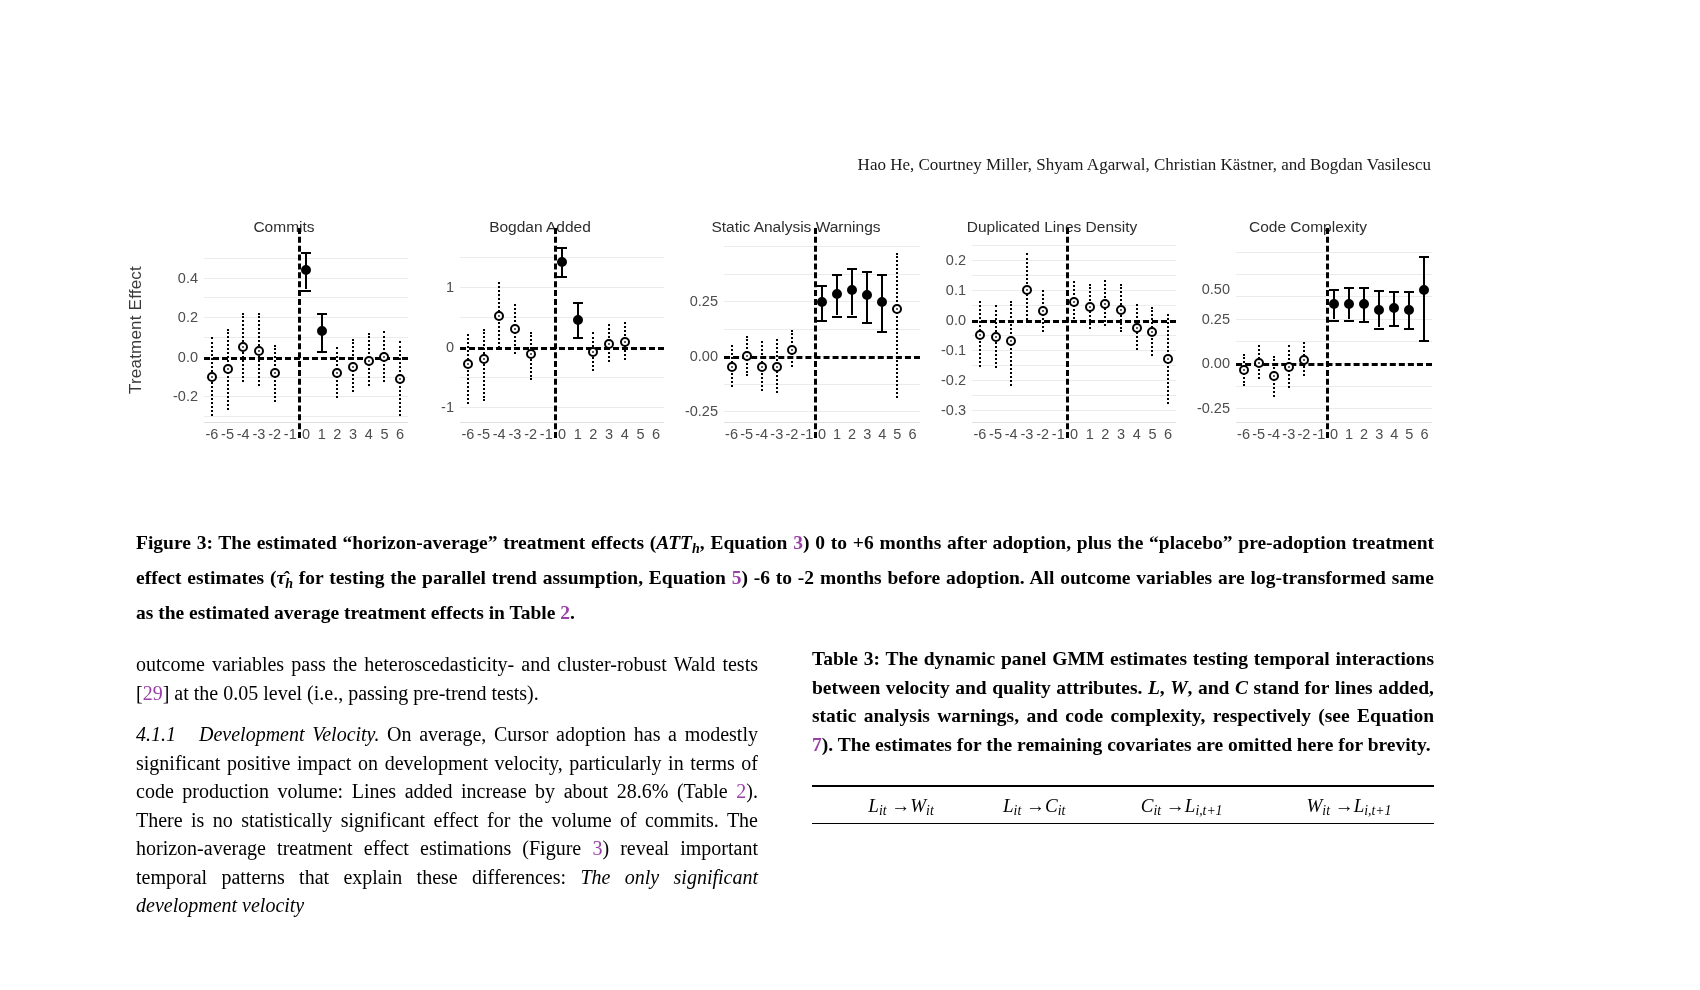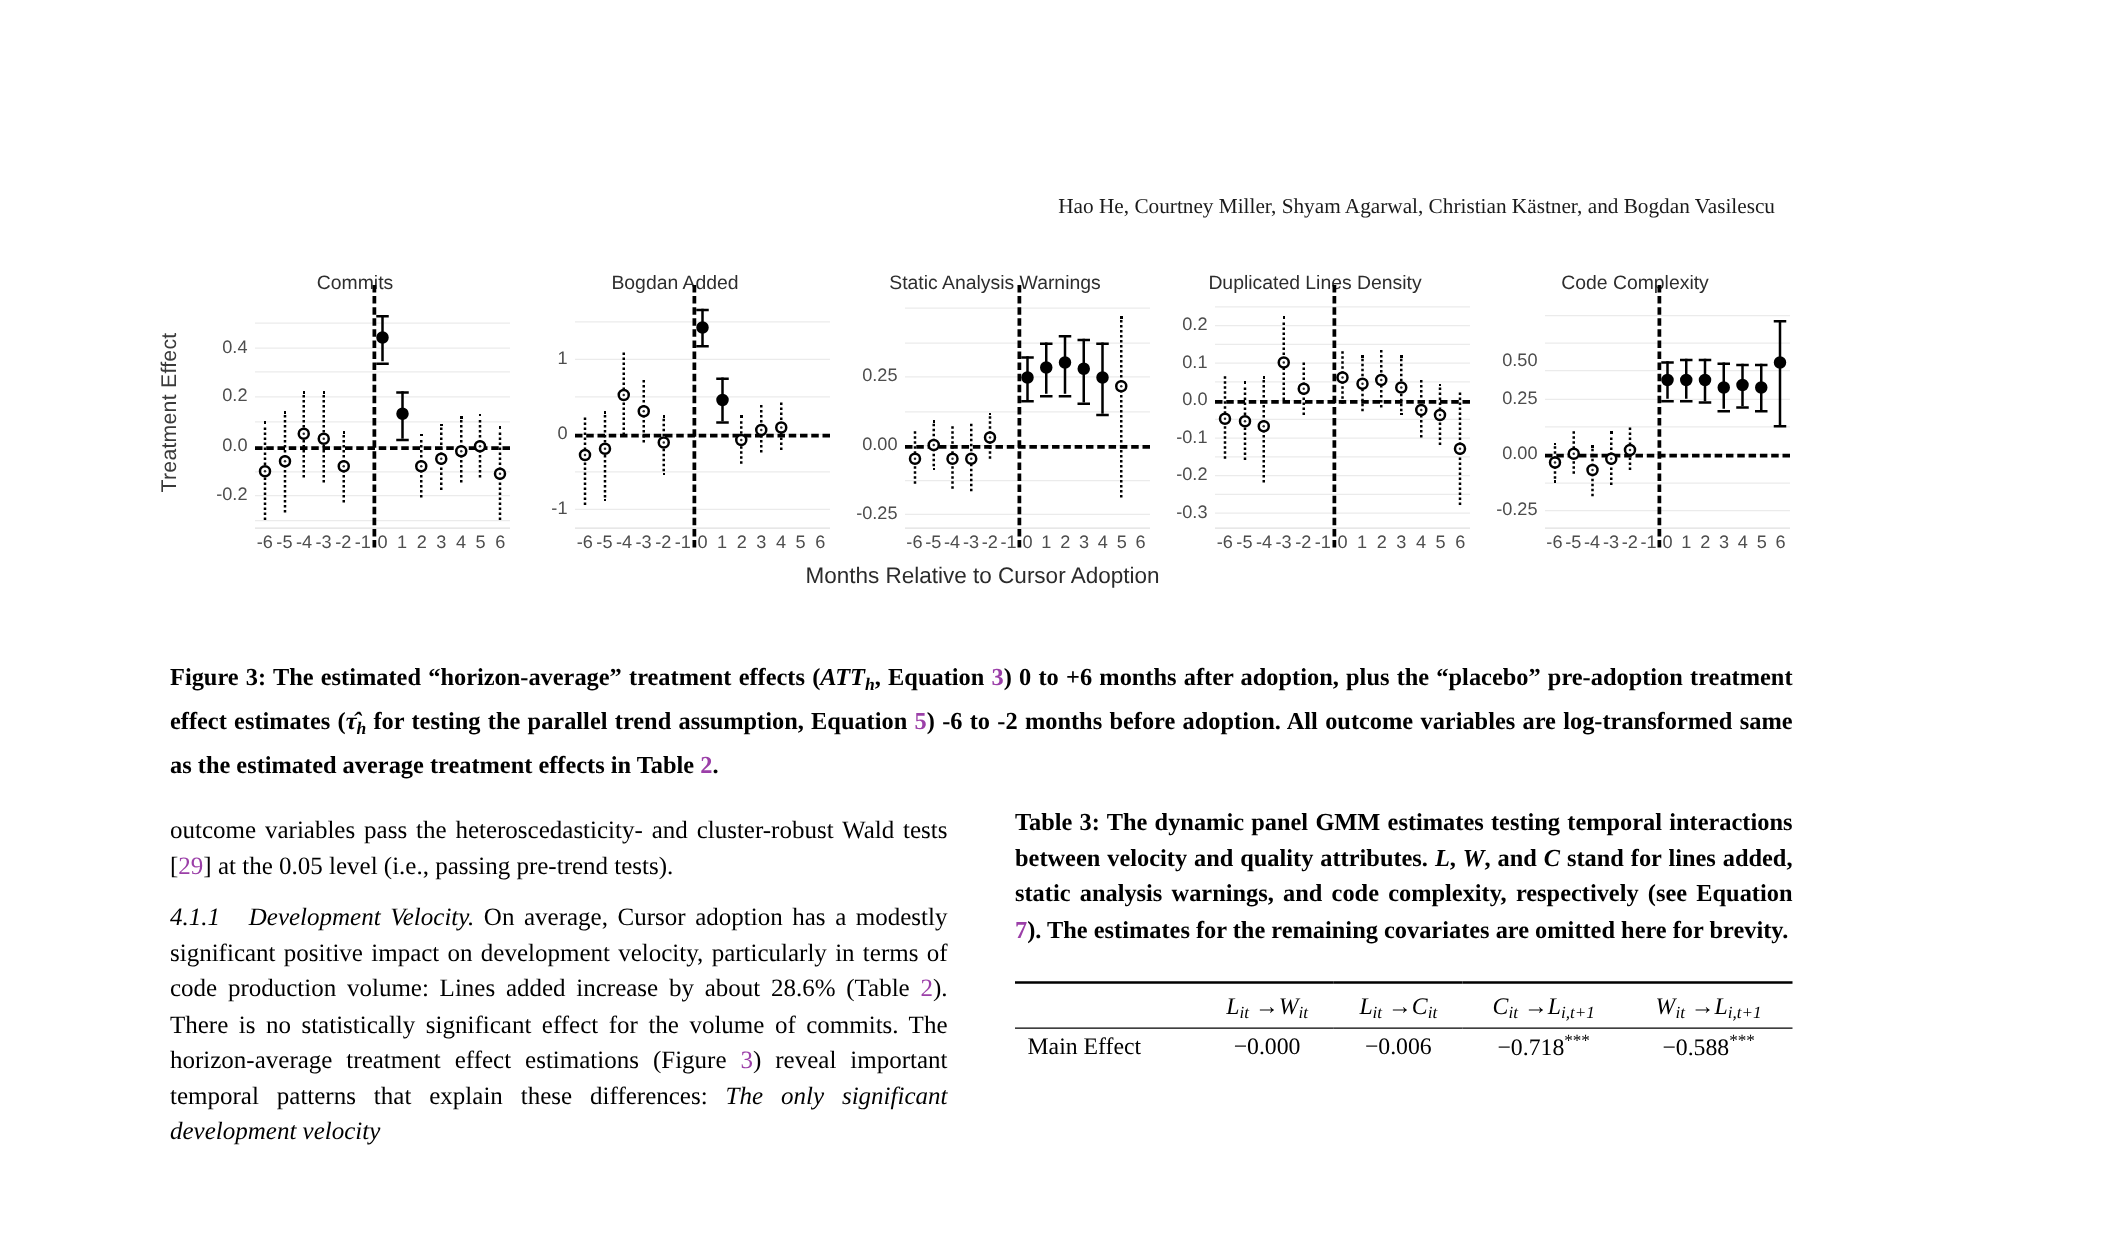--- a/index.html
+++ b/index.html
@@ -20,21 +20,21 @@
   .page-header {
     position: absolute;
     top: 155px;
     left: 136px;
     width: 1296px;
     height: 22px;
     font-size: 17px;
     color: #1a1a1a;
   }
   .page-header .left  { position:absolute; left:0;  top:0; white-space:nowrap; }
-  .page-header .right { position:absolute; right:12px; top:0; white-space:nowrap; }
+  .page-header .right { position:absolute; right:1px; top:0; white-space:nowrap; }
 
   
   .figure-block {
     position: absolute;
     top: 218px;
     left: 136px;
     width: 1300px;
     height: 282px;
   }
 
@@ -725,21 +725,20 @@
           <span class="xtick" style="left: 57.692%;">1</span>
           <span class="xtick" style="left: 65.385%;">2</span>
           <span class="xtick" style="left: 73.077%;">3</span>
           <span class="xtick" style="left: 80.769%;">4</span>
           <span class="xtick" style="left: 88.462%;">5</span>
           <span class="xtick" style="left: 96.154%;">6</span>
         </div>
       </div>
     </div>
 
-  <div class="axis-title">Months Relative to Cursor Adoption</div>
 </div>
 
 <div class="fig-caption">
   <span>Figure 3:</span><span> The estimated “horizon-average” treatment effects (</span><span class="mathit">ATT</span><span class="sub">h</span><span>, Equation </span><span class="ref">3</span><span>) 0 to +6 months after adoption, plus the “placebo” pre-adoption treatment effect estimates (</span><span class="mathit">τ̂</span><span class="sub">h</span><span> for testing the parallel trend assumption, Equation </span><span class="ref">5</span><span>) -6 to -2 months before adoption. All outcome variables are log-transformed same as the estimated average treatment effects in Table </span><span class="ref">2</span><span>.</span>
 </div>
 
 <div class="col-left">
   <p class="body-p"><span>outcome variables pass the heteroscedasticity- and cluster-robust Wald tests [</span><span class="ref">29</span><span>] at the 0.05 level (i.e., passing pre-trend tests).</span></p>
 
   <p class="body-p"><span class="subsec-num">4.1.1</span>&nbsp;&nbsp;&nbsp;<span class="subsec-title">Development Velocity.</span><span> On average, Cursor adoption has a modestly significant positive impact on development velocity, particularly in terms of code production volume: Lines added increase by about 28.6% (Table </span><span class="ref">2</span><span>). There is no statistically significant effect for the volume of commits. The horizon-average treatment effect estimations (Figure </span><span class="ref">3</span><span>) reveal important temporal patterns that explain these differences: </span><em>The only significant development velocity</em></p>
@@ -756,22 +755,15 @@
     <tr>
           <th class="rowhead"></th>
           <th><span class="mi">L</span><span class="msub">it</span> →<span class="mi">W</span><span class="msub">it</span></th>
           <th><span class="mi">L</span><span class="msub">it</span> →<span class="mi">C</span><span class="msub">it</span></th>
           <th><span class="mi">C</span><span class="msub">it</span> →<span class="mi">L</span><span class="msub">i,t+1</span></th>
           <th><span class="mi">W</span><span class="msub">it</span> →<span class="mi">L</span><span class="msub">i,t+1</span></th>
         </tr>
         <tr class="hdr-rule">
           <td colspan="5"></td>
         </tr>
-        <tr>
-          <td class="rowhead">Main Effect</td>
-          <td>−0.000</td>
-          <td>−0.006</td>
-          <td>−0.718<span class="stars">***</span></td>
-          <td>−0.588<span class="stars">***</span></td>
-        </tr>
       </tbody>
   </table>
 </div>
 
 </body></html>

